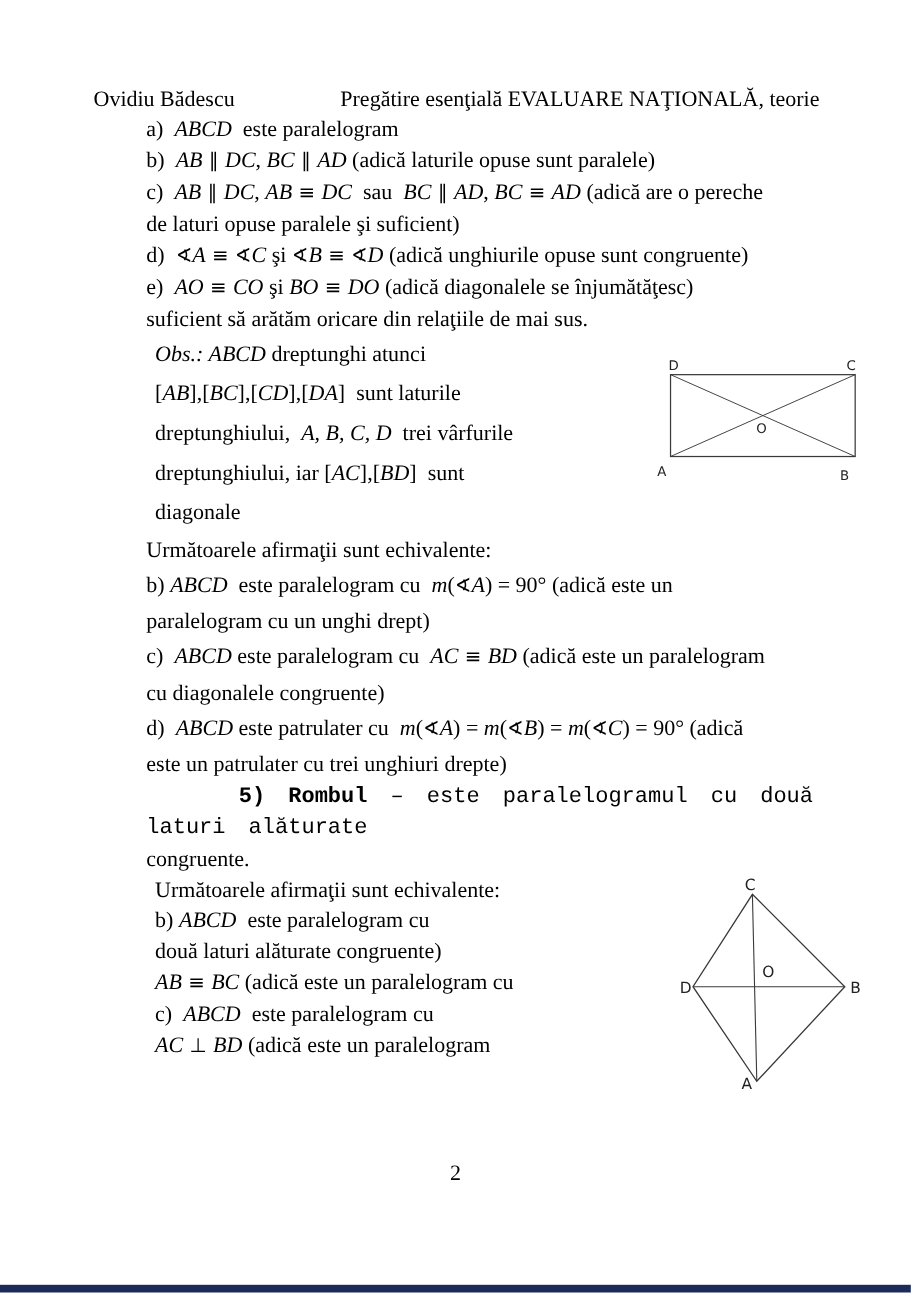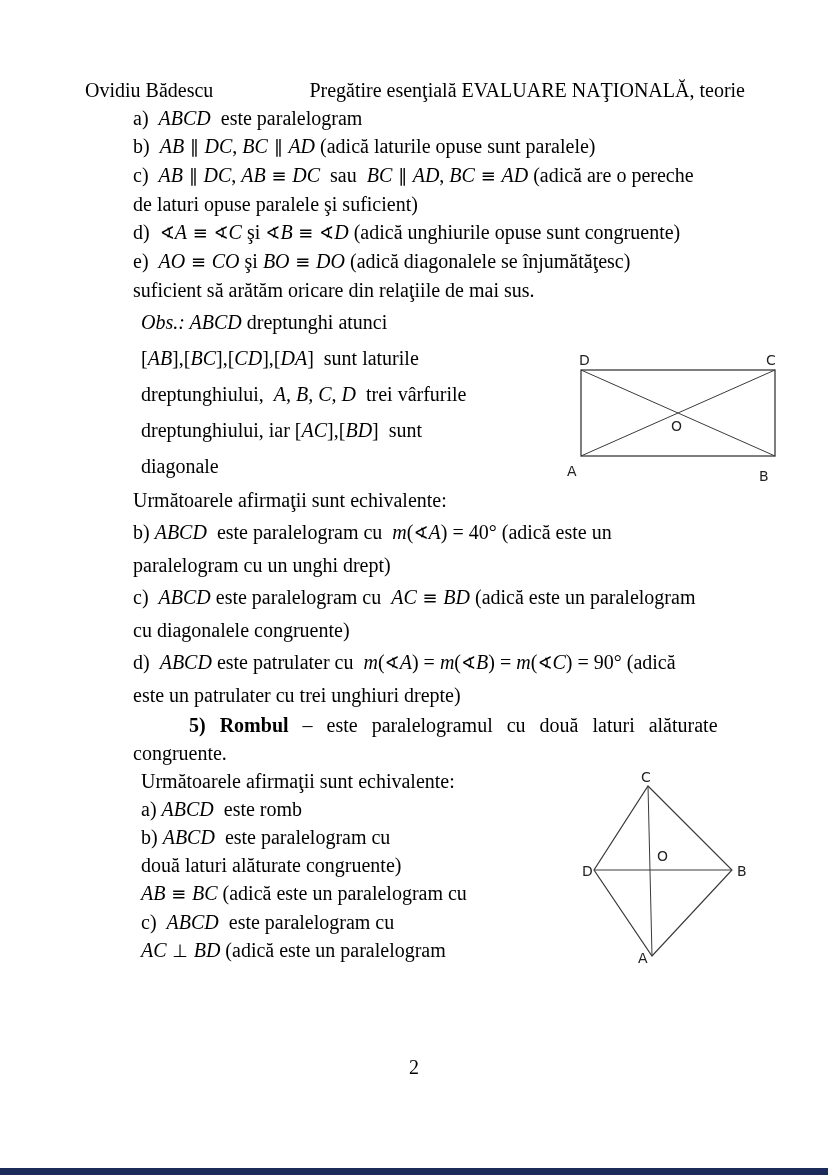--- a/index.html
+++ b/index.html
@@ -22,22 +22,22 @@
     font-size: 20px;
     margin-left: 48px;
   }
   .line { white-space: pre-wrap; }
   .lh28 .line { line-height: 28px; }
   .lh32 .line { line-height: 32px; }
   .lh36 .line { line-height: 36px; }
   .seg-m, .seg-i { font-style: italic; }
   .seg-b { font-weight: bold; }
   .seg-y { font-family: "DejaVu Sans", sans-serif; font-size: 18px; }
-  .spread { word-spacing: 9px; }
-  .two-col { display: flex; align-items: flex-end; }
+  .spread { word-spacing: 9px; font-family: Liberation Mono, monospace; }
+  .two-col { display: flex; align-items: flex-start; gap: 36px; }
   .col-text { flex: 0 0 425px; padding-left: 8px; }
   .fig-rect { margin-left: auto; margin-top: 14px; }
   .fig-romb { margin-left: 24px; margin-top: 2px; }
   svg text {
     font-family: "DejaVu Sans", sans-serif;
     font-size: 14px; fill: #222222;
   }
   .page-number {
     position: absolute; top: 1056px; left: 0; width: 828px;
     text-align: center; font-size: 20px;
@@ -84,37 +84,36 @@
         <text x="16" y="11">D</text>
         <text x="203" y="11">C</text>
         <text x="4" y="122">A</text>
         <text x="196" y="127">B</text>
         <text x="108" y="77">O</text>
       </svg>
     </div>
 
     <div class="block lh32">
         <div class="line"><span class="seg-n">Următoarele afirmaţii sunt echivalente:</span></div>
-        <div class="line"><span class="seg-n">b) </span><span class="seg-m">ABCD</span><span class="seg-n">  este paralelogram cu  </span><span class="seg-m">m</span><span class="seg-n">(</span><span class="seg-y">∢</span><span class="seg-m">A</span><span class="seg-n">) = 40° (adică este un</span></div>
+        <div class="line"><span class="seg-n">b) </span><span class="seg-m">ABCD</span><span class="seg-n">  este paralelogram cu  </span><span class="seg-m">m</span><span class="seg-n">(</span><span class="seg-y">∢</span><span class="seg-m">A</span><span class="seg-n">) = 90° (adică este un</span></div>
         <div class="line"><span class="seg-n">paralelogram cu un unghi drept)</span></div>
         <div class="line"><span class="seg-n">c)  </span><span class="seg-m">ABCD</span><span class="seg-n"> este paralelogram cu  </span><span class="seg-m">AC</span><span class="seg-y"> ≡ </span><span class="seg-m">BD</span><span class="seg-n"> (adică este un paralelogram</span></div>
         <div class="line"><span class="seg-n">cu diagonalele congruente)</span></div>
         <div class="line"><span class="seg-n">d)  </span><span class="seg-m">ABCD</span><span class="seg-n"> este patrulater cu  </span><span class="seg-m">m</span><span class="seg-n">(</span><span class="seg-y">∢</span><span class="seg-m">A</span><span class="seg-n">) = </span><span class="seg-m">m</span><span class="seg-n">(</span><span class="seg-y">∢</span><span class="seg-m">B</span><span class="seg-n">) = </span><span class="seg-m">m</span><span class="seg-n">(</span><span class="seg-y">∢</span><span class="seg-m">C</span><span class="seg-n">) = 90° (adică</span></div>
         <div class="line"><span class="seg-n">este un patrulater cu trei unghiuri drepte)</span></div>
       </div>
 
     <div class="block lh28">
         <div class="line spread"><span class="seg-n">    </span><span class="seg-b">5) Rombul</span><span class="seg-n"> – este paralelogramul cu două laturi alăturate</span></div>
         <div class="line"><span class="seg-n">congruente.</span></div>
       </div>
 
     <div class="two-col">
       <div class="col-text lh28">
           <div class="line"><span class="seg-n">Următoarele afirmaţii sunt echivalente:</span></div>
-          <div class="line"><span class="seg-n">a) </span><span class="seg-m">ABCD</span><span class="seg-n">  este romb</span></div>
           <div class="line"><span class="seg-n">b) </span><span class="seg-m">ABCD</span><span class="seg-n">  este paralelogram cu</span></div>
           <div class="line"><span class="seg-n">două laturi alăturate congruente)</span></div>
           <div class="line"><span class="seg-m">AB</span><span class="seg-y"> ≡ </span><span class="seg-m">BC</span><span class="seg-n"> (adică este un paralelogram cu</span></div>
           <div class="line"><span class="seg-n">c)  </span><span class="seg-m">ABCD</span><span class="seg-n">  este paralelogram cu</span></div>
           <div class="line"><span class="seg-m">AC</span><span class="seg-y"> ⊥ </span><span class="seg-m">BD</span><span class="seg-n"> (adică este un paralelogram</span></div>
         </div>
       <svg class="fig-romb" width="165" height="195" viewBox="0 0 165 195">
         <polygon points="66,16 150,100 70,186 12,100" fill="none" stroke="#3a3a3a" stroke-width="1.2"></polygon>
         <line x1="66" y1="16" x2="70" y2="186" stroke="#3a3a3a" stroke-width="1"></line>
         <line x1="12" y1="100" x2="150" y2="100" stroke="#3a3a3a" stroke-width="1"></line>

